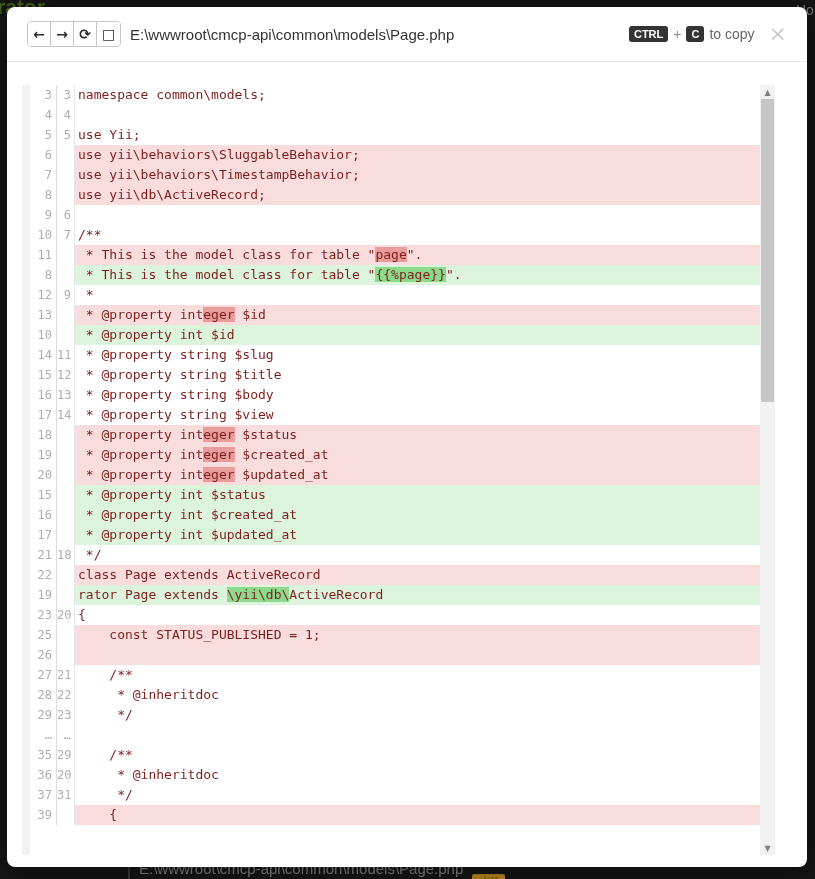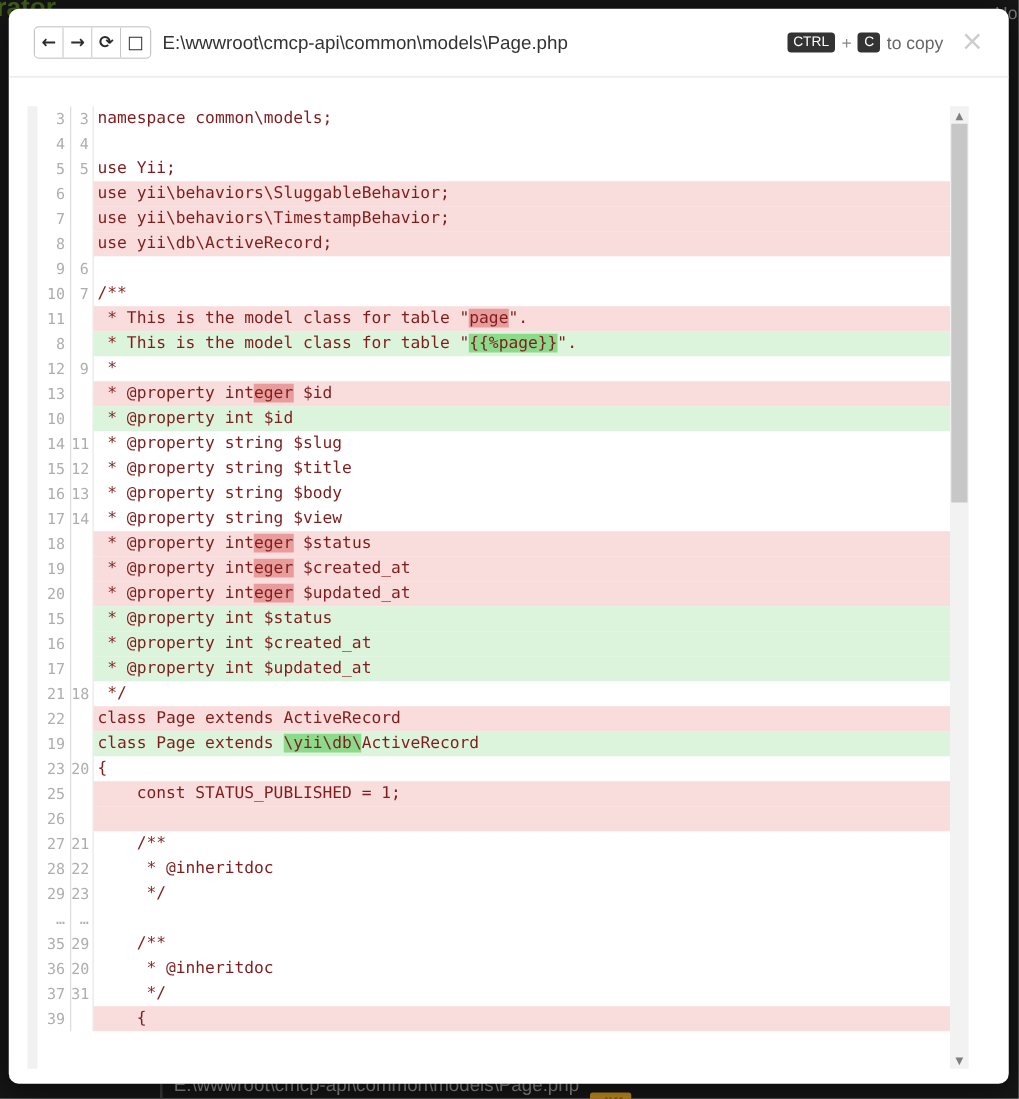--- a/index.html
+++ b/index.html
@@ -47,21 +47,21 @@
     font-size:14px;font-weight:bold;color:#2b2b2b;padding:0;
     font-family:"DejaVu Sans",sans-serif;
   }
   .nav-btn:last-child{border-right:none;}
   .modal-title{
     margin-left:9px;font-size:15px;color:#333;flex:1;
     white-space:nowrap;overflow:hidden;
   }
   .copy-hint{display:flex;align-items:center;gap:5px;color:#666;font-size:14px;}
   .kbd{
-    background:#333;color:#fff;font-size:11px;font-weight:normal;
+    background:#333;color:#fff;font-size:11px;font-weight:bold;
     padding:2px 5px;border-radius:3px;line-height:12px;
   }
   .plus{color:#888;}
   .close{
     margin-left:14px;color:#ccc;font-size:22px;line-height:18px;
     cursor:pointer;font-family:"DejaVu Sans",sans-serif;
   }
   
   .modal-body{position:relative;height:805px;}
   .diff-view{
@@ -258,21 +258,21 @@
           <span class="code"><span> */</span></span>
         </div>
         <div class="drow del">
           <span class="n1">22</span>
           <span class="n2"></span>
           <span class="code"><span>class Page extends ActiveRecord</span></span>
         </div>
         <div class="drow ins">
           <span class="n1">19</span>
           <span class="n2"></span>
-          <span class="code"><span>class Page extends </span><span class="hl">\yii\db\</span><span>ActiveRecord</span></span>
+          <span class="code"><span>rator Page extends </span><span class="hl">\yii\db\</span><span>ActiveRecord</span></span>
         </div>
         <div class="drow ctx">
           <span class="n1">23</span>
           <span class="n2">20</span>
           <span class="code"><span>{</span></span>
         </div>
         <div class="drow del">
           <span class="n1">25</span>
           <span class="n2"></span>
           <span class="code"><span>    const STATUS_PUBLISHED = 1;</span></span>

